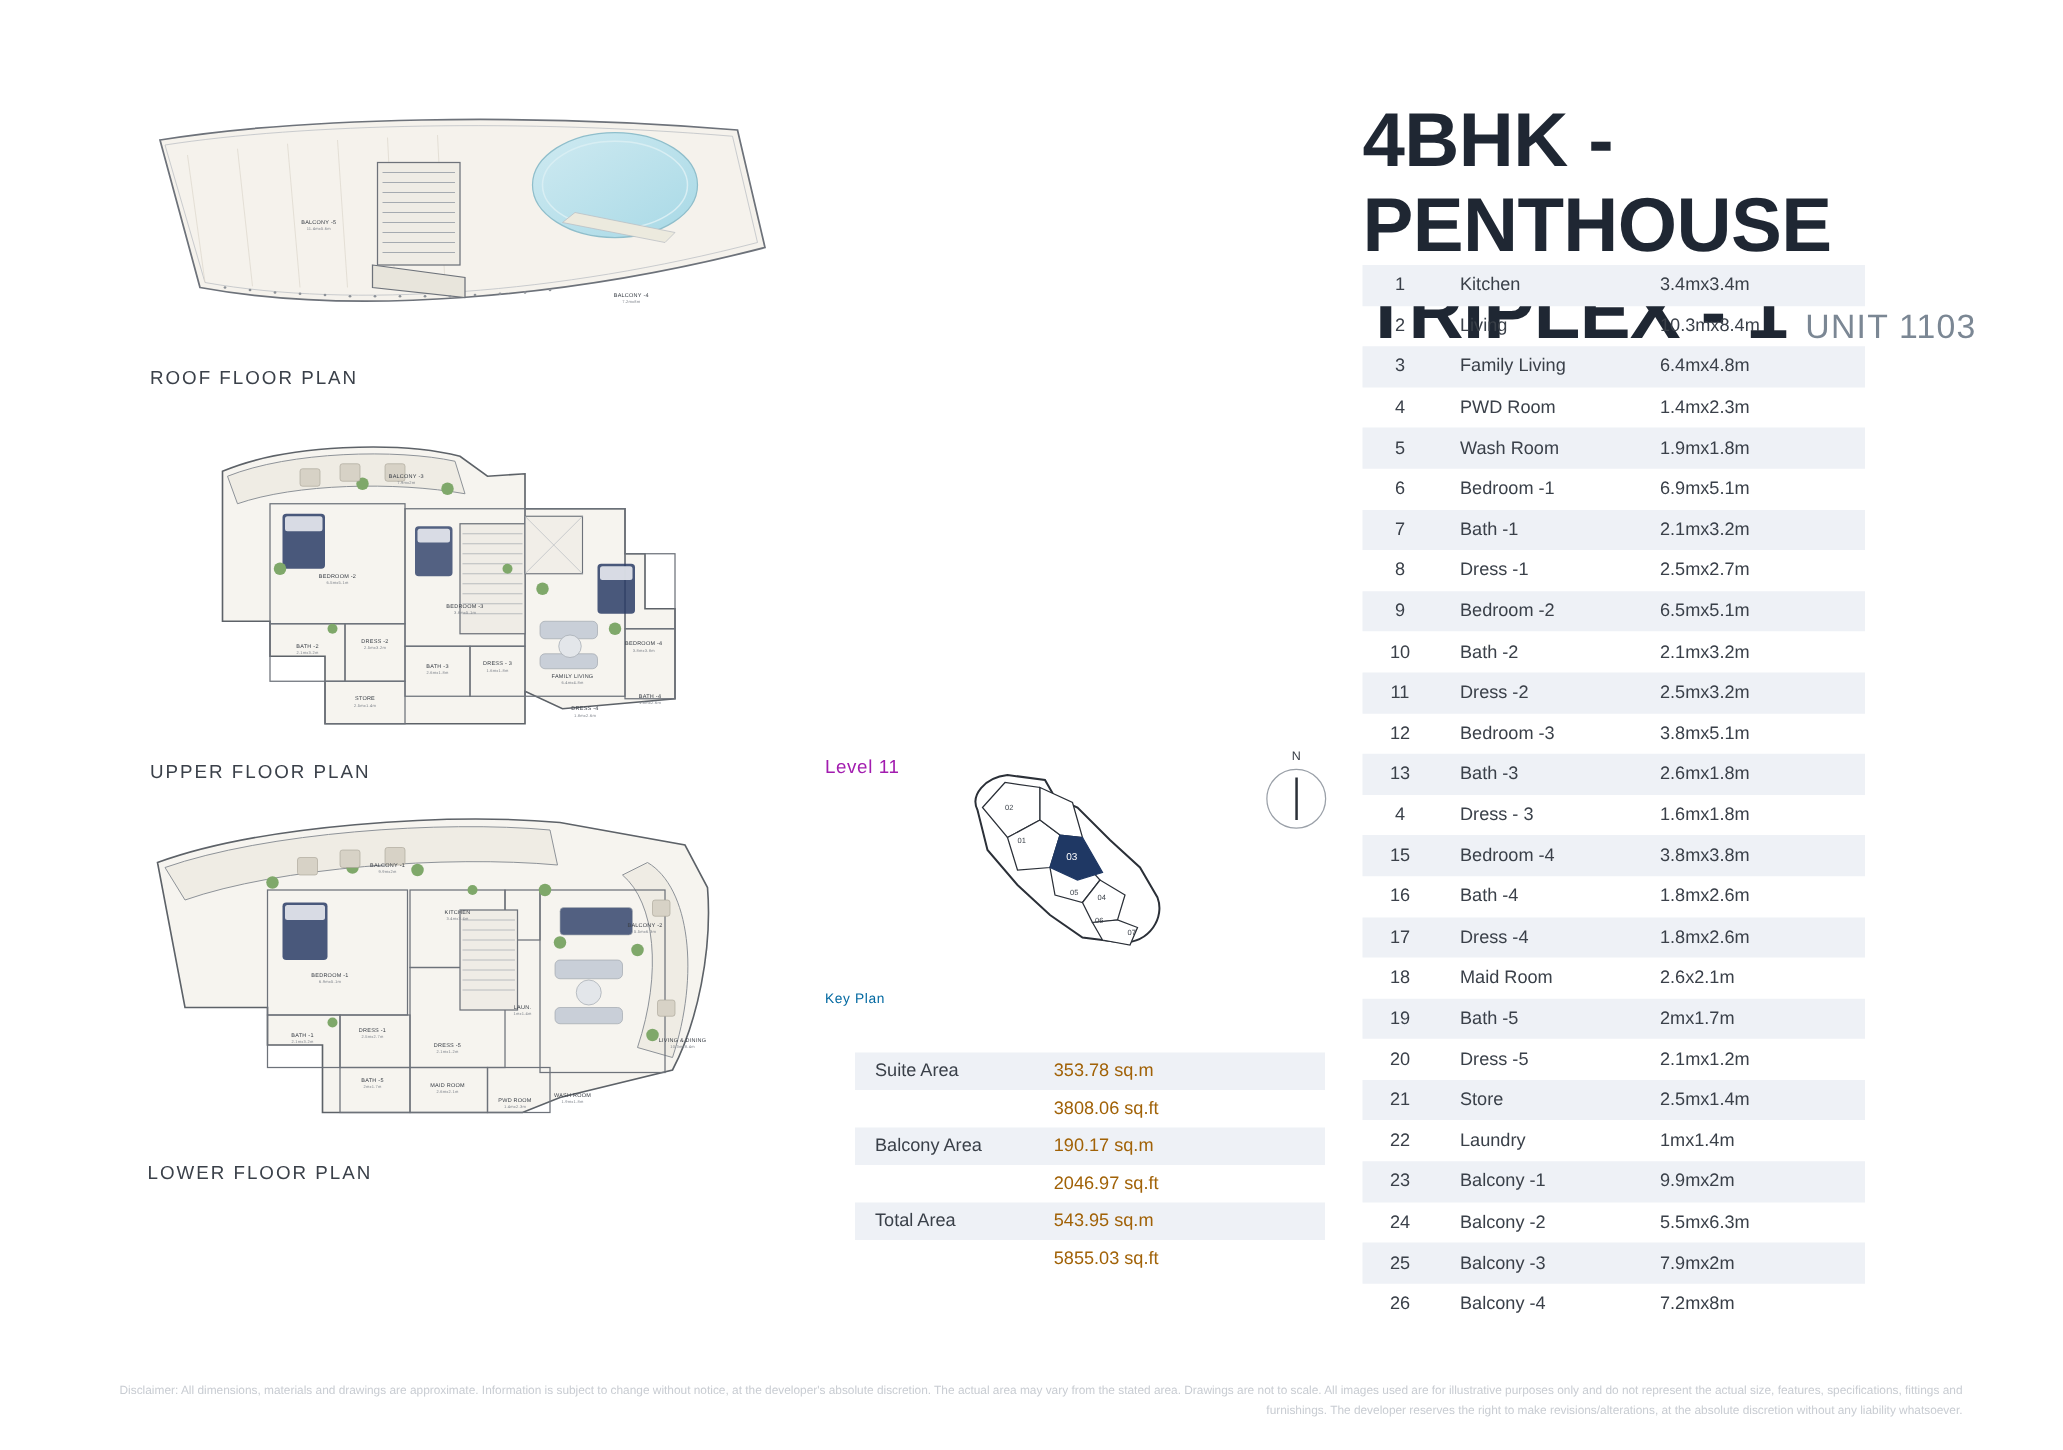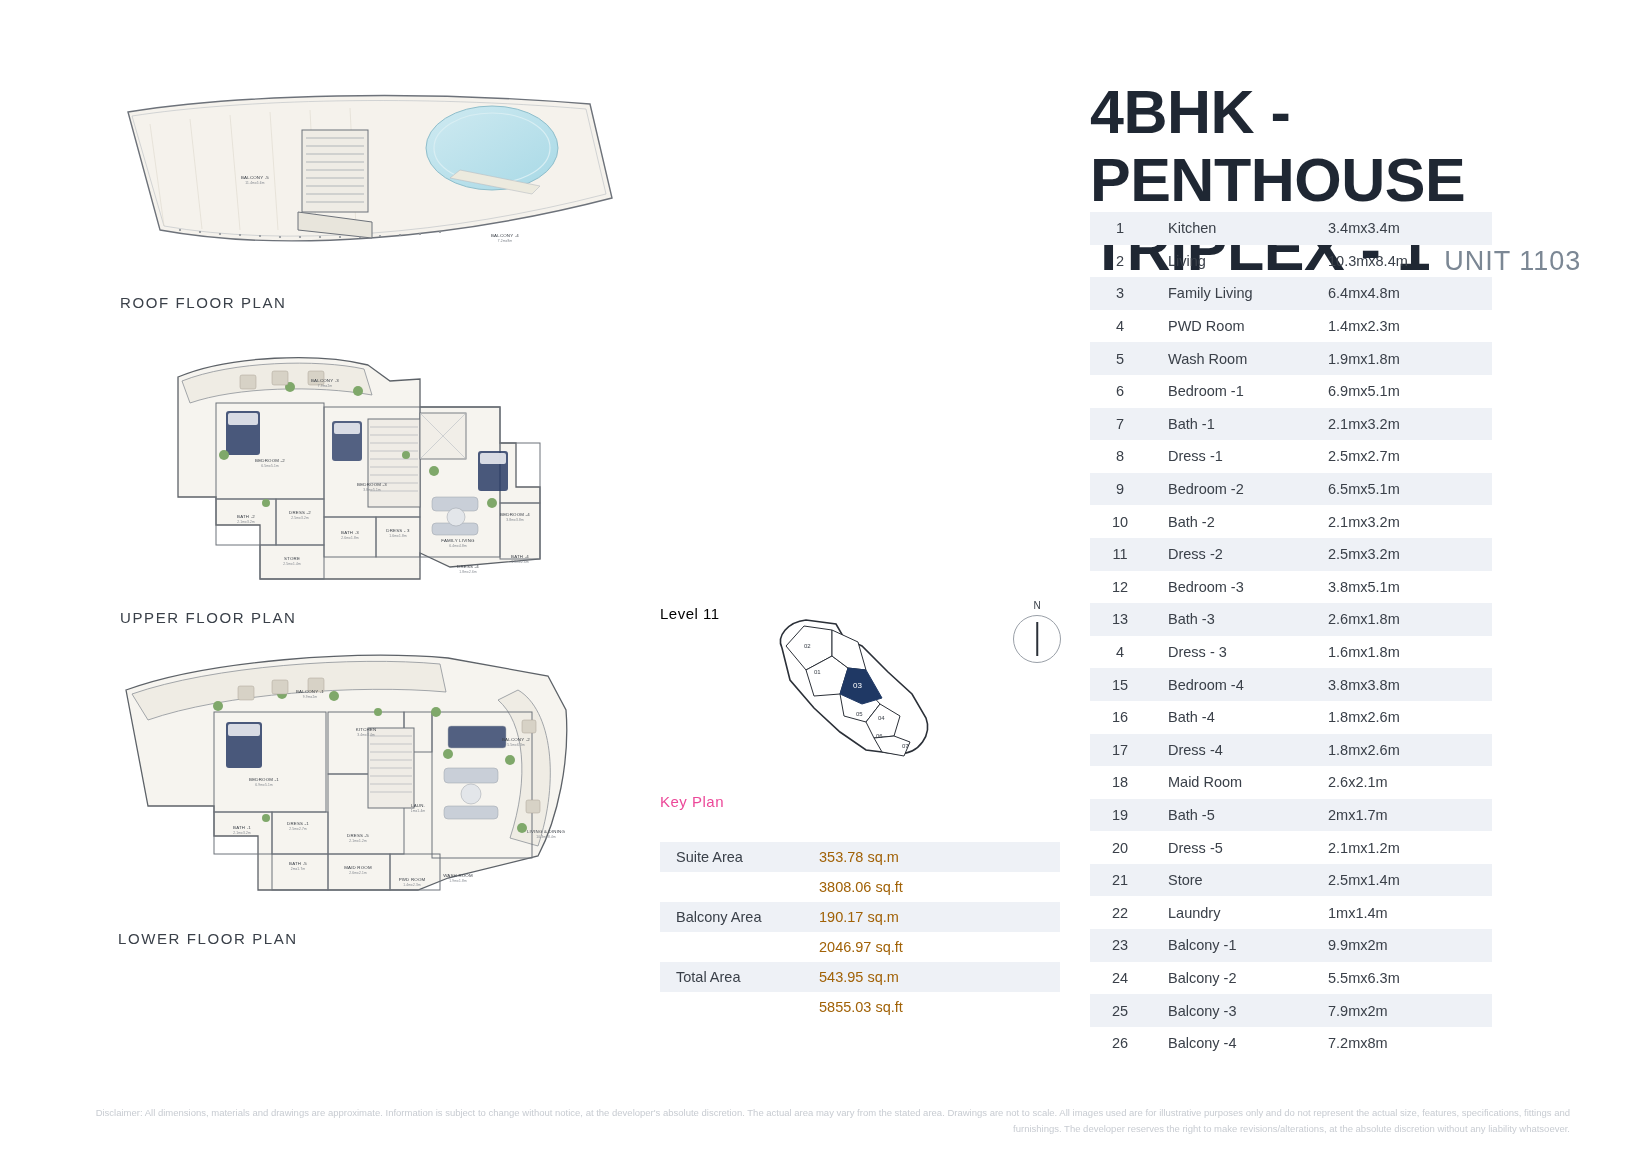--- a/index.html
+++ b/index.html
@@ -46,27 +46,27 @@
     text-align: center;
     transform: translate(-50%, -50%);
     line-height: 1.25;
   }
   .tiny-label .sub { font-size: 3.2px; color: #7d828a; display: block; }
 
   
   .level-label {
     position: absolute;
     font-size: 15px;
-    color: #000000;
+    color: #a21caf;
     letter-spacing: .5px;
   }
   .keyplan-label {
     position: absolute;
-    font-size: 15px;
-    color: #ec4899;
+    font-size: 11px;
+    color: #0369a1;
     letter-spacing: .5px;
   }
   .compass {
     position: absolute;
     width: 46px; height: 46px;
     border: 1px solid #9aa0a8;
     border-radius: 50%;
   }
   .compass .needle {
     position: absolute;
@@ -86,20 +86,21 @@
   
   .area-table {
     position: absolute;
     width: 400px;
     font-size: 14.5px;
   }
   .area-row {
     display: flex;
     height: 30px;
     align-items: center;
+    margin-left: 24px;
   }
   .area-row.shade { background: #eef1f6; }
   .area-row .k {
     width: 145px;
     padding-left: 16px;
     box-sizing: border-box;
     color: #3a4049;
   }
   .area-row .v {
     flex: 1;

